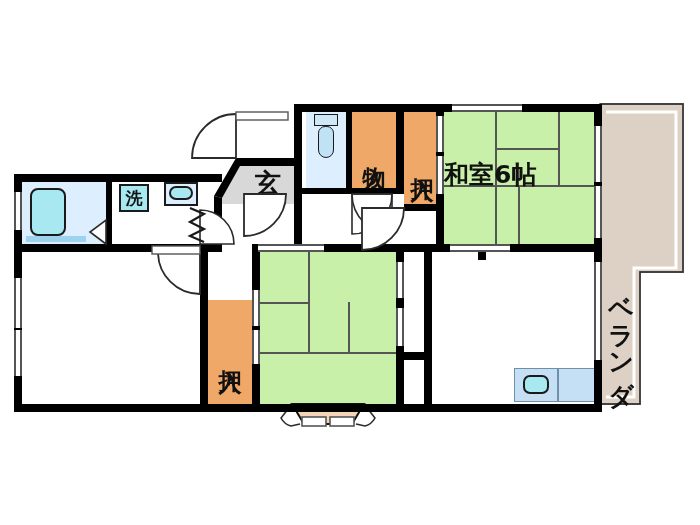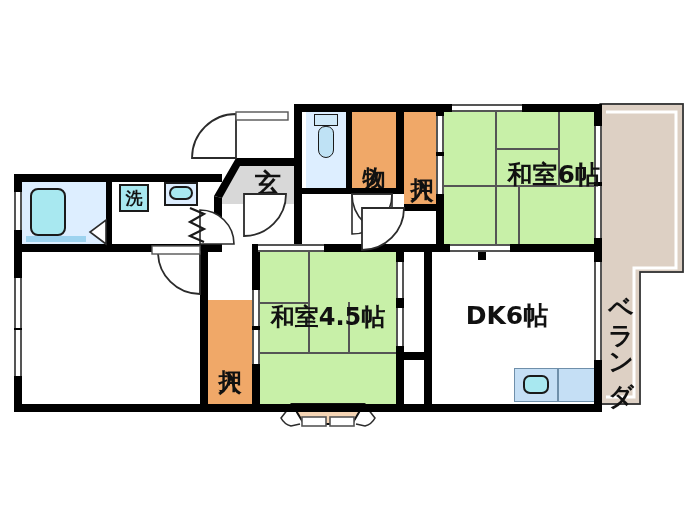--- a/index.html
+++ b/index.html
@@ -192,20 +192,18 @@
 
     <path d="M106,244 L90,232 L106,220 Z" fill="#ffffff" stroke="#2b2b2b" stroke-width="1.6"></path>
 
     <path d="M22,244 L38,232 L22,220 Z" fill="#ffffff" stroke="#2b2b2b" stroke-width="1.6" opacity="0"></path>
   </svg>
 
   <svg width="700" height="525">
     <polyline points="190,208 204,214 190,222 204,229 190,236 204,242" fill="none" stroke="#1a1a1a" stroke-width="2.2"></polyline>
   </svg>
 
-  <div class="label" style="left:444px;top:162px;width:156px;text-align:right;font-size:25px;">和室6帖</div>
-
-  <div class="label" style="left:258px;top:305px;width:140px;text-align:center;font-size:24px;">和室4.5帖</div>
-
-
-  <div class="label" style="left:432px;top:303px;width:150px;text-align:center;font-size:25px;">DK6帖</div>
+  <div class="label" style="left:444px;top:162px;width:156px;text-align:left;font-size:25px;">和室6帖</div>
+
+
+
 
 </div>
 
 </body></html>

